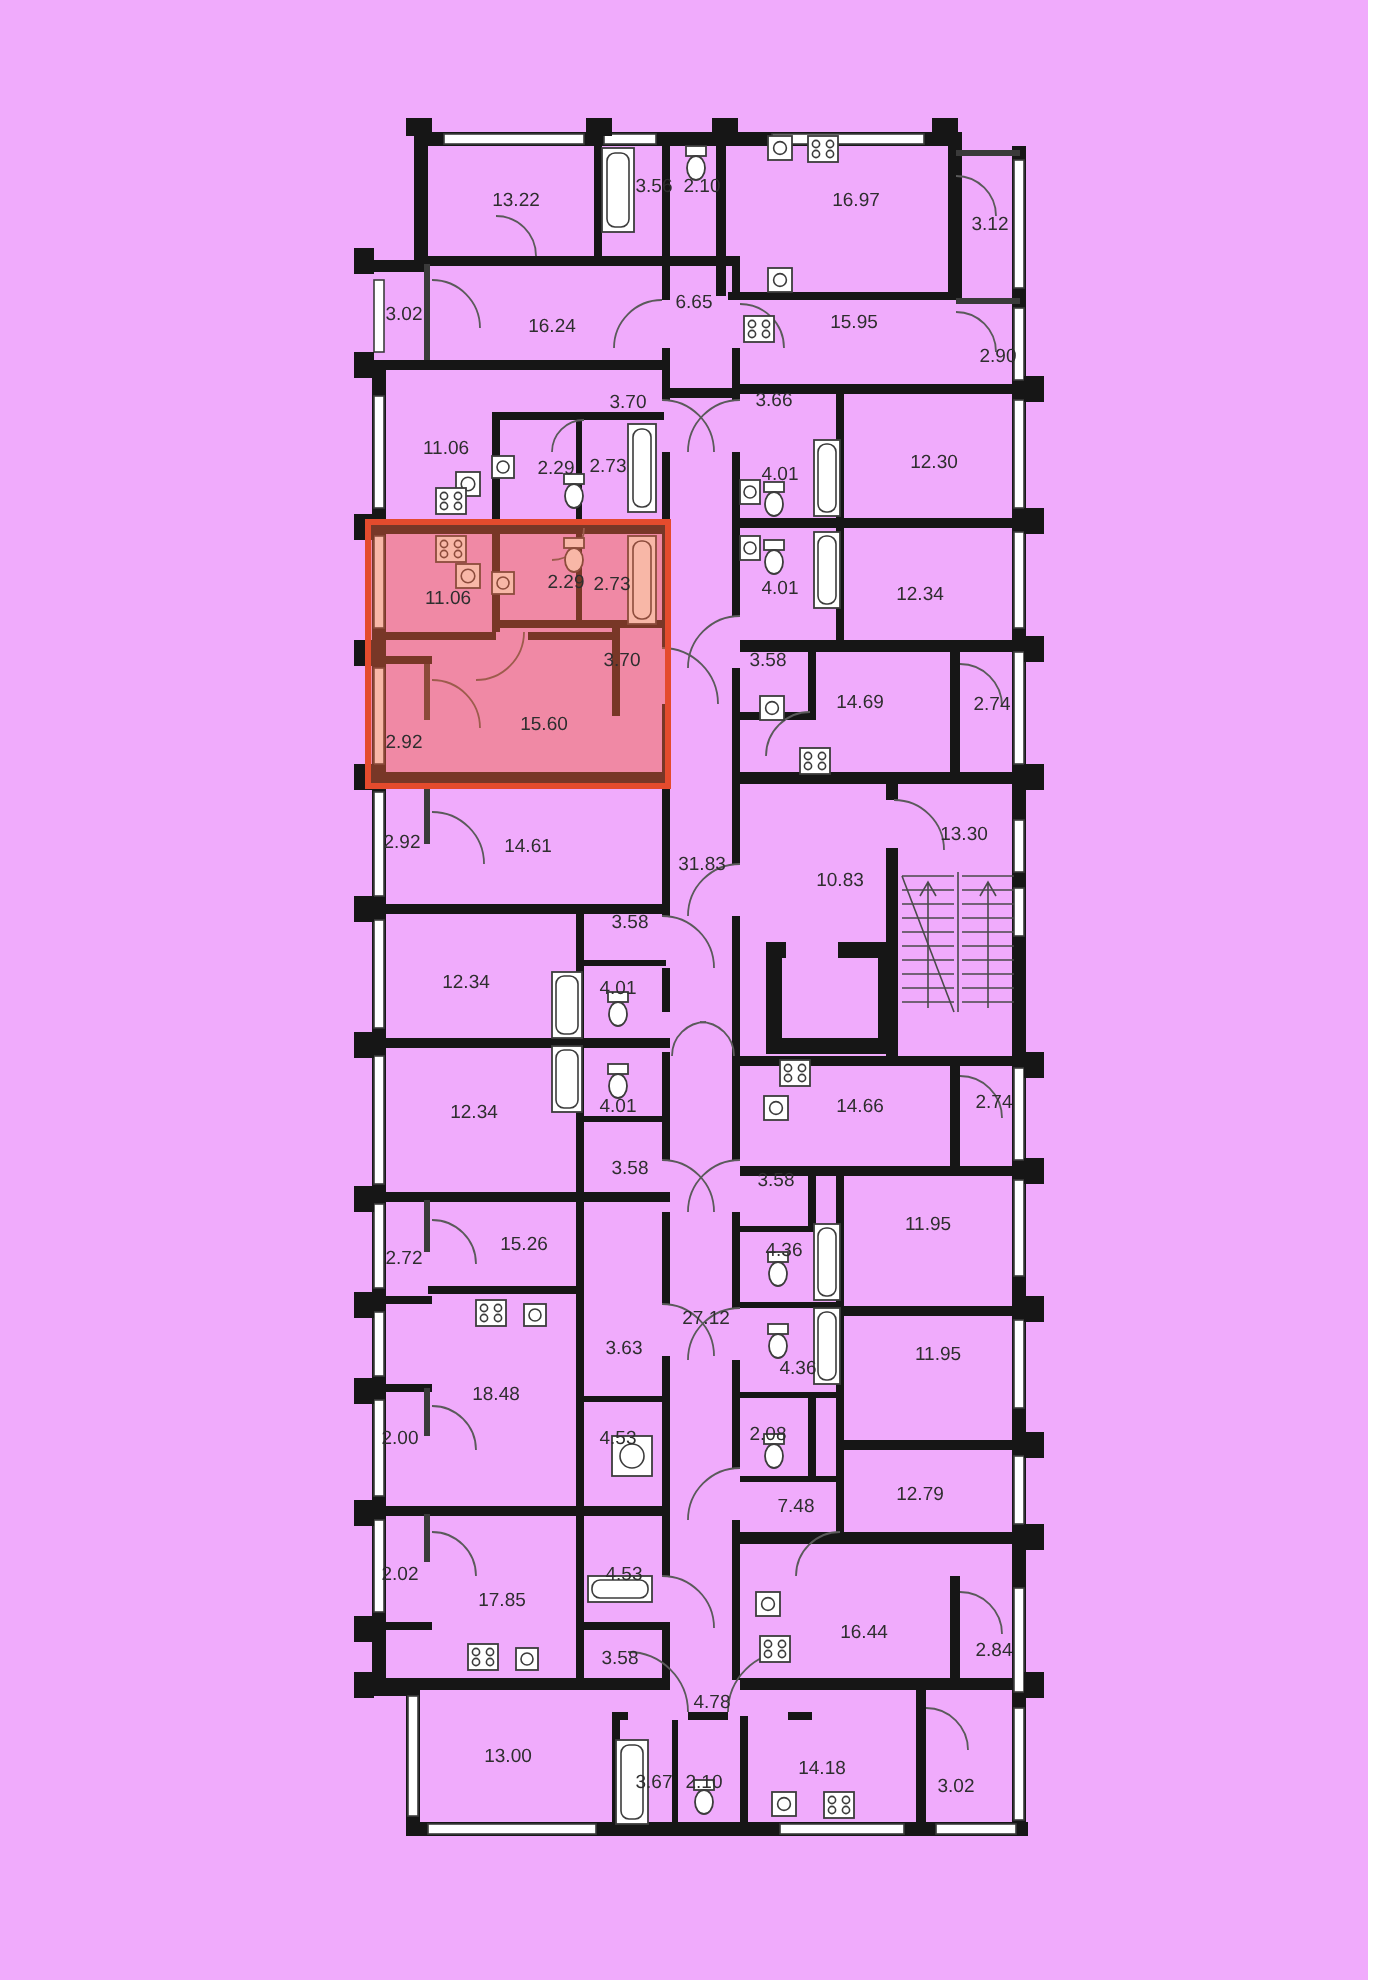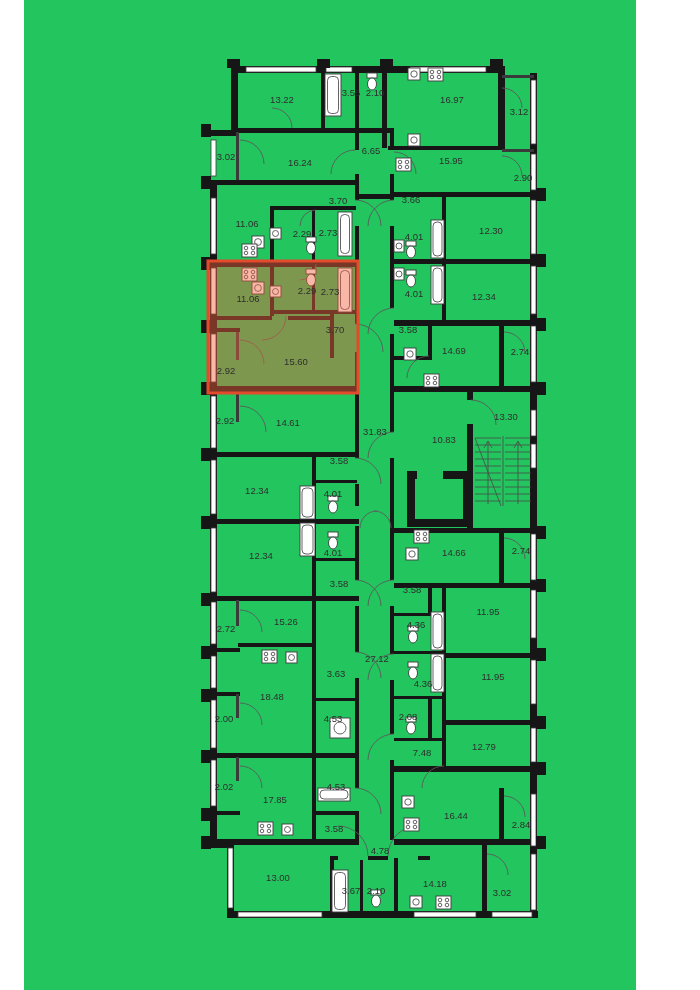--- a/index.html
+++ b/index.html
@@ -1,17 +1,17 @@
 <!DOCTYPE html>
 <html><head>
 <meta charset="utf-8">
 <style>
   html,body{margin:0;padding:0;background:#ffffff;}
   body{width:700px;height:990px;font-family:"Liberation Sans",sans-serif;}
-  #stage{position:relative;width:612px;height:990px;background:#22c55e;overflow:hidden;margin-left:24px;}
+  #stage{position:relative;width:684px;height:990px;background:#f0abfc;overflow:hidden;}
   svg{display:block;}
   .rm-label{font-family:"Liberation Sans",sans-serif;font-size:9.5px;fill:#2e2e2e;text-anchor:middle;}
   .wall{fill:#161616;}
   .thin{fill:#3a3a3a;}
   .win{fill:#ffffff;stroke:#3c3c3c;stroke-width:0.8;}
   .fix{stroke:#3c3c3c;stroke-width:0.9;fill:#ffffff;}
   .fixl{stroke:#3c3c3c;stroke-width:0.8;fill:none;}
   .door{stroke:#5a5a5a;stroke-width:0.9;fill:none;}
   .stair{stroke:#4a4a4a;stroke-width:0.8;fill:none;}
 </style>

